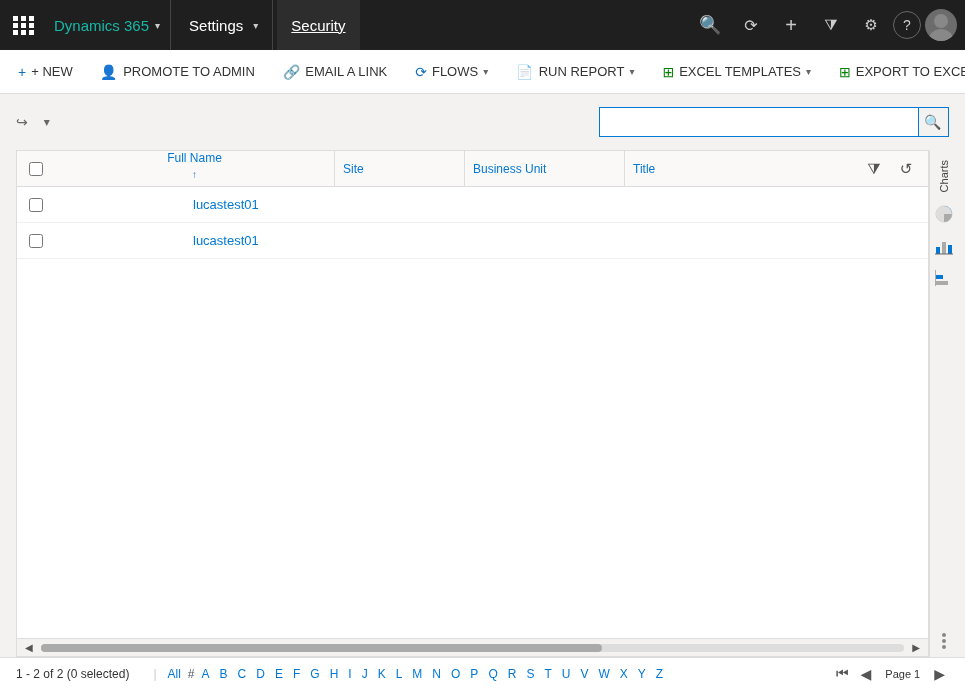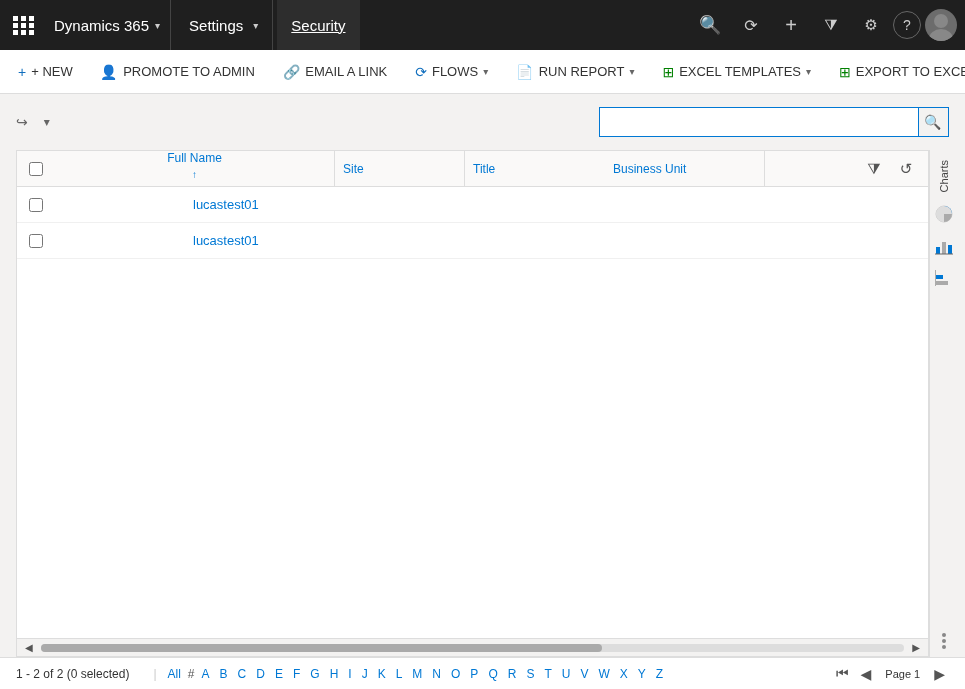--- a/index.html
+++ b/index.html
@@ -29,21 +29,21 @@
     .nav-apps-grid span {
       width: 5px; height: 5px; background: white; display: block;
     }
     .nav-brand {
       display: flex; align-items: center; gap: 6px;
       padding: 0 10px;
       height: 100%;
       border-right: 1px solid #444;
       cursor: pointer;
     }
-    .nav-brand-text { font-size: 15px; font-weight: 400; color: #ffffff; }
+    .nav-brand-text { font-size: 15px; font-weight: 400; color: #14b8a6; }
     .nav-brand-chevron { font-size: 10px; color: #ccc; }
     .nav-settings {
       display: flex; align-items: center; gap: 6px;
       padding: 0 14px;
       height: 100%;
       border-right: 1px solid #444;
       cursor: pointer;
     }
     .nav-settings-text { font-size: 15px; color: white; }
     .nav-security {
@@ -361,25 +361,25 @@
 
       <div class="grid-header">
         <input type="checkbox" class="grid-checkbox" style="">
         <div class="grid-col-header name-col">
           <span>Full Name</span>
           <span class="col-sort">↑</span>
         </div>
         <div class="grid-col-header site-col">
           <span>Site</span>
         </div>
+        <div class="grid-col-header bu-col">
+          <span>Business Unit</span>
+        </div>
         <div class="grid-col-header title-col" style="border-right:none;">
           <span>Title</span>
-        </div>
-        <div class="grid-col-header bu-col">
-          <span>Business Unit</span>
         </div>
         <div class="grid-header-actions">
           <button class="grid-action-btn" title="Filter">⧩</button>
           <button class="grid-action-btn" title="Refresh">↺</button>
         </div>
       </div>
 
       <div class="grid-row">
         <input type="checkbox" class="row-check" style="">
         <div class="row-cell site-col"></div>

